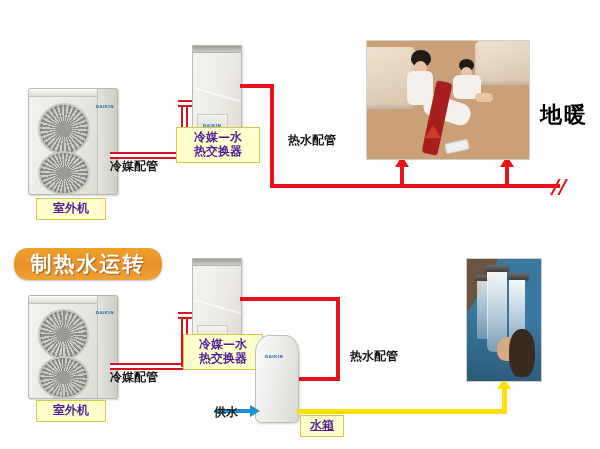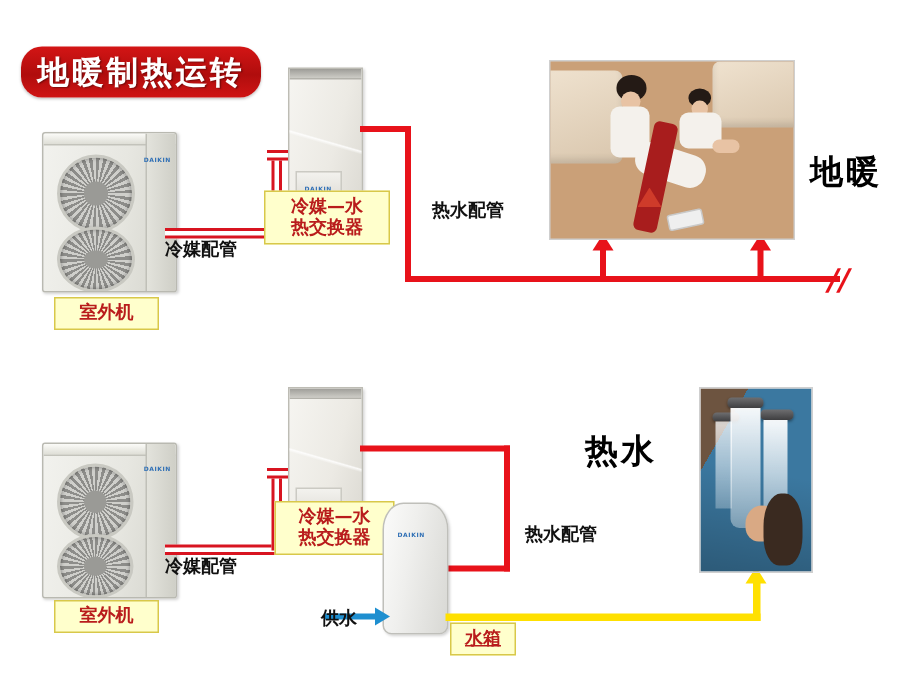--- a/index.html
+++ b/index.html
@@ -37,21 +37,21 @@
   .banner-orange {
     left: 14px; top: 248px; width: 148px; height: 32px;
     background: linear-gradient(#f0a028, #e8912a 55%, #efa235);
   }
 
   
   .ylabel {
     position: absolute;
     background: #ffffcc;
     border: 1px solid #d8c84a;
-    color: #b91c1c;
+    color: #4c1d95;
     font-size: 12px;
     font-weight: bold;
     text-align: center;
     display: flex;
     align-items: center;
     justify-content: center;
     line-height: 1.15;
     white-space: pre-line;
   }
 
@@ -286,21 +286,20 @@
     position: absolute;
     background: #d9a984;
     border-radius: 50% 50% 40% 40%;
   }
 </style>
 </head>
 <body>
 
 <div id="canvas">
 
-  <div class="banner banner-red">地暖制热运转</div>
 
   <div class="outdoor" style="left:28px; top:88px; width:88px; height:105px;">
     <div class="top-cap"></div>
     <div class="side"></div>
     <div class="fan" style="left:9px; top:14px; width:48px; height:48px;"></div>
     <div class="fan" style="left:9px; top:62px; width:48px; height:40px;"></div>
     <div class="brandmark" style="right:3px; top:15px;">DAIKIN</div>
   </div>
   <div class="ylabel" style="left:36px; top:198px; width:68px; height:20px;">室外机</div>
 
@@ -342,20 +341,21 @@
       <div class="ph-hair" style="left:92px; top:18px; width:15px; height:12px;"></div>
       <div class="ph-skin" style="left:94px; top:26px; width:11px; height:11px;"></div>
       <div class="ph-white" style="left:86px; top:34px; width:28px; height:24px;"></div>
       <div class="ph-skin" style="left:108px; top:52px; width:18px; height:9px; border-radius:5px;"></div>
     </div>
     <div class="ph-toy" style="left:58px; top:84px; width:16px; height:13px; clip-path:polygon(50% 0,100% 100%,0 100%);"></div>
     <div class="ph-remote" style="left:78px; top:100px; width:22px; height:9px; transform:rotate(-12deg);"></div>
   </div>
   <div class="biglabel" style="left:540px; top:100px;">地暖</div>
 
+  <div class="banner banner-orange">制热水运转</div>
 
   <div class="outdoor" style="left:28px; top:295px; width:88px; height:102px;">
     <div class="top-cap"></div>
     <div class="side"></div>
     <div class="fan" style="left:9px; top:13px; width:47px; height:47px;"></div>
     <div class="fan" style="left:9px; top:60px; width:47px; height:39px;"></div>
     <div class="brandmark" style="right:3px; top:14px;">DAIKIN</div>
   </div>
   <div class="ylabel" style="left:36px; top:400px; width:68px; height:20px;">室外机</div>
 
@@ -394,15 +394,14 @@
   <div class="photo photo-shower" style="left:466px; top:258px; width:74px; height:122px;">
     <div class="sh-head" style="left:18px; top:6px; width:24px; height:7px;"></div>
     <div class="sh-head" style="left:40px; top:14px; width:22px; height:7px;"></div>
     <div class="sh-head" style="left:8px; top:16px; width:18px; height:6px;"></div>
     <div class="sh-stream" style="left:20px; top:13px; width:20px; height:80px; border-radius:0 0 6px 6px;"></div>
     <div class="sh-stream" style="left:42px; top:21px; width:16px; height:72px;"></div>
     <div class="sh-stream" style="left:10px; top:22px; width:11px; height:58px; opacity:.8;"></div>
     <div class="sh-person-skin" style="left:30px; top:78px; width:22px; height:24px;"></div>
     <div class="sh-person-hair" style="left:42px; top:70px; width:26px; height:48px;"></div>
   </div>
-  <div class="biglabel" style="left:390px; top:286px;">热水</div>
 
 </div>
 
 </body></html>

